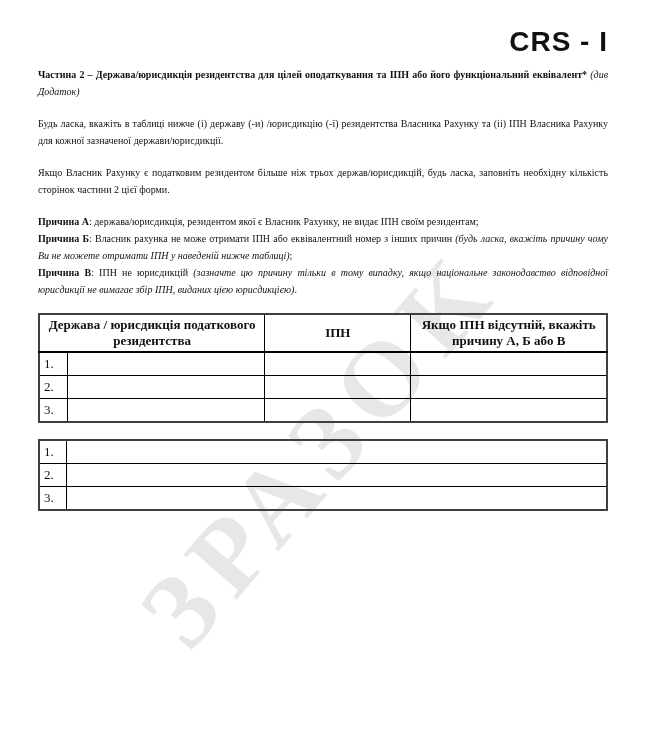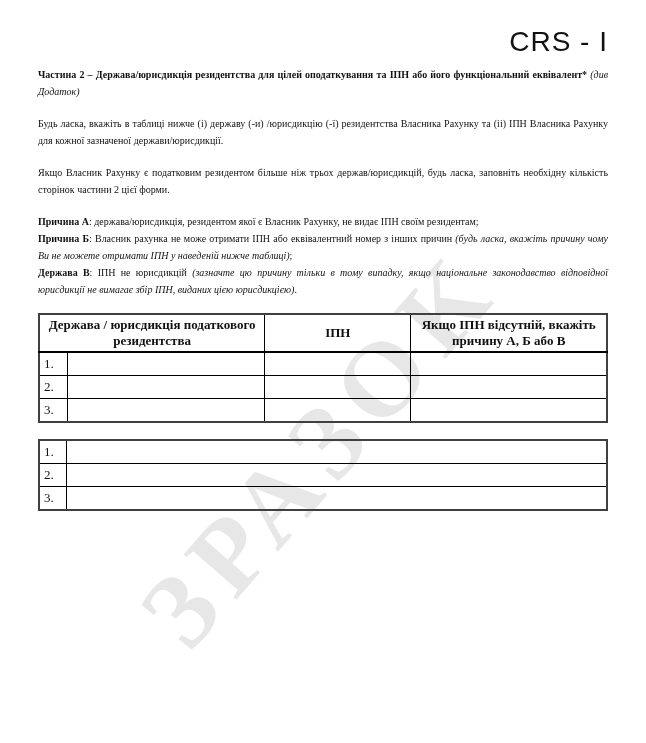--- a/index.html
+++ b/index.html
@@ -28,21 +28,21 @@
     user-select: none;
   }
   .content {
     position: relative;
     z-index: 1;
     padding: 26px 38px 0 38px;
   }
   .form-code {
     text-align: right;
     font-family: "Liberation Sans", sans-serif;
-    font-weight: normal;
+    font-weight: bold;
     font-size: 28px;
     line-height: 32px;
     letter-spacing: 1px;
     margin: 0 0 8px 0;
   }
   .para {
     font-size: 10px;
     line-height: 17px;
     text-align: justify;
     margin: 0 0 15px 0;
@@ -98,21 +98,21 @@
 
     <p class="para section-title"><span>Частина 2 – Держава/юрисдикція резидентства для цілей оподаткування та ІПН або його функціональний еквівалент*</span> <span class="note">(див Додаток)</span></p>
 
     <p class="para">Будь ласка, вкажіть в таблиці нижче (і) державу (-и) /юрисдикцію (-ї) резидентства Власника Рахунку та (іі) ІПН Власника Рахунку для кожної зазначеної держави/юрисдикції.</p>
 
     <p class="para">Якщо Власник Рахунку є податковим резидентом більше ніж трьох держав/юрисдикцій, будь ласка, заповніть необхідну кількість сторінок частини 2 цієї форми.</p>
 
 
     <p class="para reasons"><span class="bold">Причина А</span><span>: держава/юрисдикція, резидентом якої є Власник Рахунку, не видає ІПН своїм резидентам;</span><br>
       <span class="bold">Причина Б</span><span>: Власник рахунка не може отримати ІПН або еквівалентний номер з інших причин </span><span class="italic">(будь ласка, вкажіть причину чому Ви не можете отримати ІПН у наведеній нижче таблиці)</span><span>;</span><br>
-      <span class="bold">Держава В</span><span>: ІПН не юрисдикцій </span><span class="italic">(зазначте цю причину тільки в тому випадку, якщо національне законодавство відповідної юрисдикції не вимагає збір ІПН, виданих цією юрисдикцією)</span><span>.</span></p>
+      <span class="bold">Причина В</span><span>: ІПН не юрисдикцій </span><span class="italic">(зазначте цю причину тільки в тому випадку, якщо національне законодавство відповідної юрисдикції не вимагає збір ІПН, виданих цією юрисдикцією)</span><span>.</span></p>
 
     <table class="form-table">
       <colgroup>
         <col style="width:27px">
           <col style="width:186px">
           <col style="width:138px">
           <col style="width:185px">
       </colgroup>
       <thead>
         <tr>

